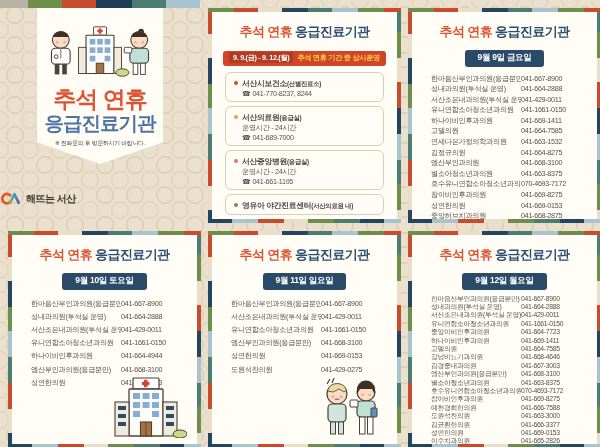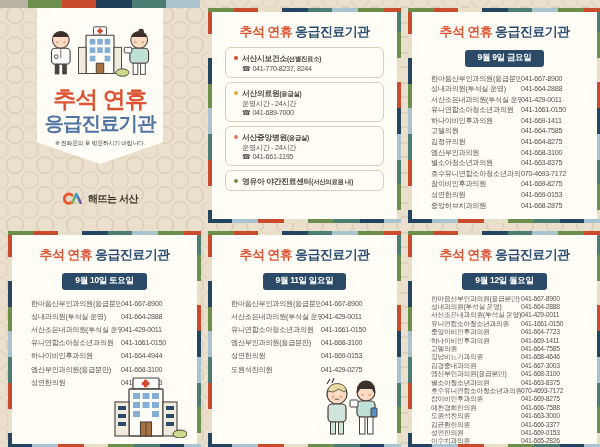--- a/index.html
+++ b/index.html
@@ -56,21 +56,21 @@
   .intro{position:absolute;left:0;top:0;width:200px;height:223px;}
   .intro-stripe{position:absolute;left:0;top:0;width:200px;height:8px;
     background:linear-gradient(90deg,#b8b2a3 0 28px,#6e8f4c 28px 62px,#c84b2e 62px 96px,#203d58 96px 132px,#4b7d72 132px 166px,#a9c3cf 166px 200px);}
   .pennant{position:absolute;left:37px;top:8px;width:126px;height:156px;background:#fffdf6;
     clip-path:polygon(0 0,100% 0,100% 86%,50% 100%,0 86%);
     filter:drop-shadow(0 2px 2px rgba(90,70,40,.25));text-align:center;}
   .intro-illu{margin-top:16px;}
   .intro-t1{font-size:23px;font-weight:bold;color:#dd5433;letter-spacing:-1px;line-height:26px;margin-top:2px;}
   .intro-t2{font-size:19.5px;font-weight:bold;color:#4f74a3;letter-spacing:-1px;line-height:23px;}
   .intro-note{font-size:5.8px;color:#3c3c3c;margin-top:4px;letter-spacing:-0.2px;}
-  .logo{position:absolute;left:0;top:191px;width:200px;text-align:center;}
+  .logo{position:absolute;left:0;top:191px;width:200px;}
   .logo-inner{display:inline-flex;align-items:center;gap:4px;}
   .logo-text{font-size:10px;font-weight:bold;color:#3a342c;letter-spacing:-0.5px;}
   
   .corner-illu{position:absolute;}
   .illu-hospital{right:10px;bottom:6px;}
   .illu-people{right:12px;bottom:8px;}
 </style>
 </head>
 <body>
 
@@ -138,20 +138,25 @@
         <span class="logo-text">해뜨는 서산</span>
       </span>
     </div>
   </div>
 
   <div class="frame" style="left:208px;top:8px;width:185px;height:207px;">
     <div class="card">
       <div class="card-title">
         <span class="t1">추석 연휴</span><span class="t2">응급진료기관</span>
       </div>
+      <div class="badge-wrap">
+        <span class="red-badge">
+          <span class="badge-dates">9. 9.(금) - 9. 12.(월)</span><span class="badge-label">추석 연휴 기간 중 상시운영</span>
+        </span>
+      </div>
       <div class="facs">
 
           <div class="fac">
             <div class="fac-head">
               <span class="bullet" style="background-color: rgb(216, 73, 46);"></span><span class="fac-name">서산시보건소</span><span class="fac-sub">(선별진료소)</span>
             </div>
             <div class="fac-phone"><span class="ph-ic">☎</span><span>041-770-8237, 8244</span></div>
           </div>
 
           <div class="fac">
@@ -211,20 +216,24 @@
           <div class="row">
             <span class="n">하나이비인후과의원</span>
             <span class="p">041-669-1411</span>
           </div>
 
           <div class="row">
             <span class="n">고델의원</span>
             <span class="p">041-664-7585</span>
           </div>
 
+          <div class="row">
+            <span class="n">연세다은가정의학과의원</span>
+            <span class="p">041-663-1532</span>
+          </div>
 
           <div class="row">
             <span class="n">김정규의원</span>
             <span class="p">041-664-8275</span>
           </div>
 
           <div class="row">
             <span class="n">엠산부인과의원</span>
             <span class="p">041-668-3100</span>
           </div>

